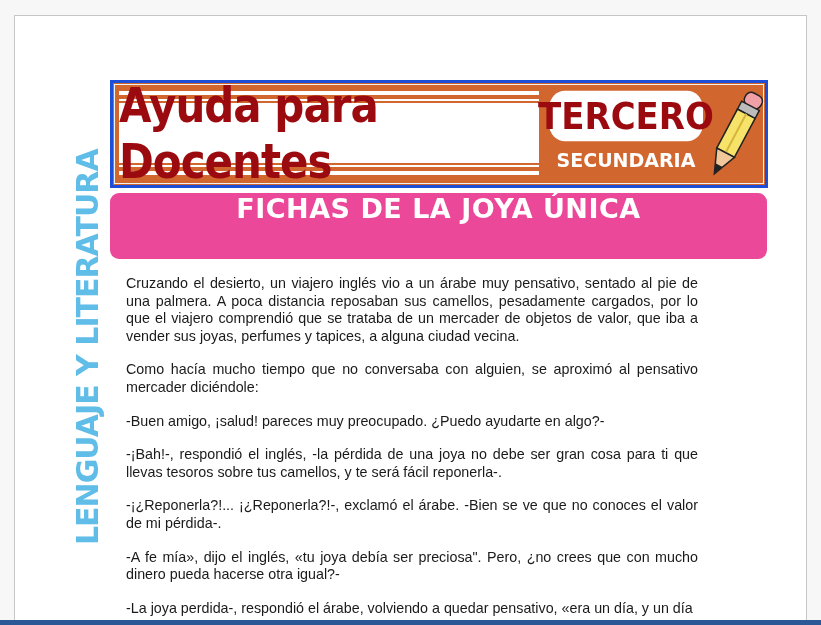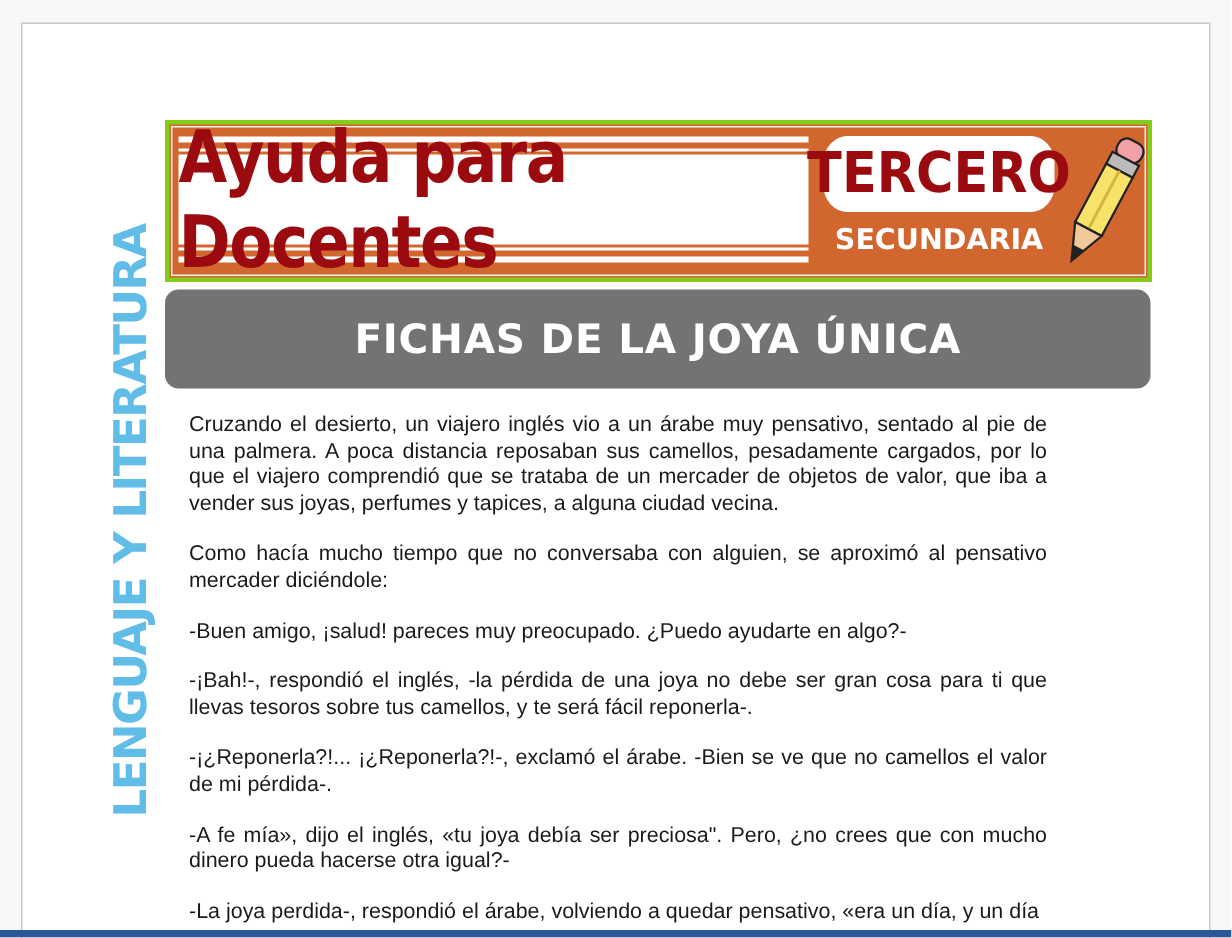--- a/index.html
+++ b/index.html
@@ -7,21 +7,21 @@
     width:821px; height:625px; overflow:hidden; position:relative;
     background:#f7f7f7;
     font-family:"Liberation Sans", sans-serif;
   }
   .page {
     position:absolute; left:14px; top:15px; width:793px; height:620px;
     background:#ffffff; border:1px solid #c6c6c6; box-sizing:border-box;
   }
   .banner {
     position:absolute; left:110px; top:80px; width:658px; height:108px;
-    box-sizing:border-box; border:3px solid #84cc16; background:#d2662f;
+    box-sizing:border-box; border:3px solid #1d4ed8; background:#d2662f;
     overflow:hidden;
   }
   .banner-inner {
     position:absolute; left:1px; top:1px; right:1px; bottom:1px;
     border:1px solid #f1f1f1; background:#d2662f;
   }
   .stripe-band {
     position:absolute; left:6px; width:420px; background:#ffffff;
   }
   .band-top { top:8px; height:4px; }
@@ -48,22 +48,22 @@
     position:absolute; left:436px; top:60px; width:154px; height:34px;
     display:flex; align-items:center; justify-content:center;
     font-family:"DejaVu Sans", sans-serif; font-weight:bold; font-size:19px;
     color:#ffffff; letter-spacing:0px;
   }
   .pencil {
     position:absolute; left:592px; top:2px; width:60px; height:100px;
   }
   .title-box {
     position:absolute; left:110px; top:193px; width:657px; height:66px;
-    background:#737373; border-radius:9px;
-    display:flex; align-items:center; justify-content:center;
+    background:#ec4899; border-radius:9px;
+    display:flex; align-items:flex-start; justify-content:center;
   }
   .title-text {
     font-family:"DejaVu Sans", sans-serif; font-weight:bold; font-size:27px;
     color:#ffffff; letter-spacing:0.5px;
   }
   .side-label {
     position:absolute; left:70px; top:545px; width:330px; height:36px;
     transform-origin:0 0; transform:rotate(-90deg);
     font-family:"DejaVu Sans", sans-serif; font-weight:bold; font-size:30px;
     color:#5fbde8; line-height:36px; white-space:nowrap; letter-spacing:-1px;
@@ -111,18 +111,18 @@
   <span class="title-text">FICHAS DE LA JOYA ÚNICA</span>
 </div>
 
 <div class="side-label">LENGUAJE Y LITERATURA</div>
 
 <div class="body-text">
   <p>Cruzando el desierto, un viajero inglés vio a un árabe muy pensativo, sentado al pie de una palmera. A poca distancia reposaban sus camellos, pesadamente cargados, por lo que el viajero comprendió que se trataba de un mercader de objetos de valor, que iba a vender sus joyas, perfumes y tapices, a alguna ciudad vecina.</p>
   <p> Como hacía mucho tiempo que no conversaba con alguien, se aproximó al pensativo mercader diciéndole:</p>
   <p> -Buen amigo, ¡salud! pareces muy preocupado. ¿Puedo ayudarte en algo?-</p>
   <p>-¡Bah!-, respondió el inglés, -la pérdida de una joya no debe ser gran cosa para ti que llevas tesoros sobre tus camellos, y te será fácil reponerla-.</p>
-  <p> -¡¿Reponerla?!... ¡¿Reponerla?!-, exclamó el árabe. -Bien se ve que no camellos el valor de mi pérdida-.</p>
+  <p> -¡¿Reponerla?!... ¡¿Reponerla?!-, exclamó el árabe. -Bien se ve que no conoces el valor de mi pérdida-.</p>
   <p>-A fe mía», dijo el inglés, «tu joya debía ser preciosa". Pero, ¿no crees que con mucho dinero pueda hacerse otra igual?-</p>
   <p>-La joya perdida-, respondió el árabe, volviendo a quedar pensativo, «era un día, y un día</p>
 </div>
 
 <div class="statusbar"></div>
 
 </body></html>

